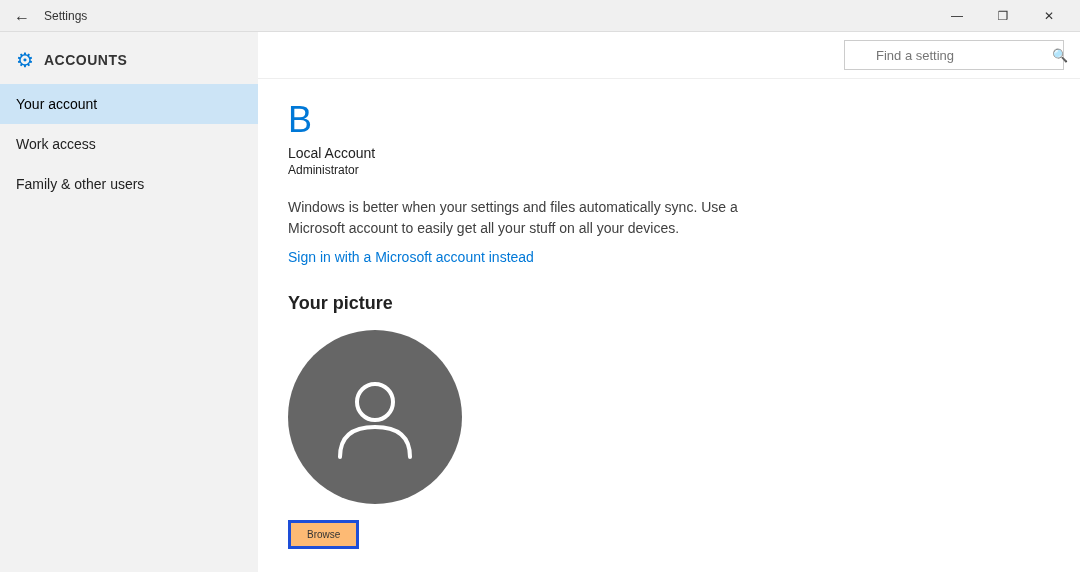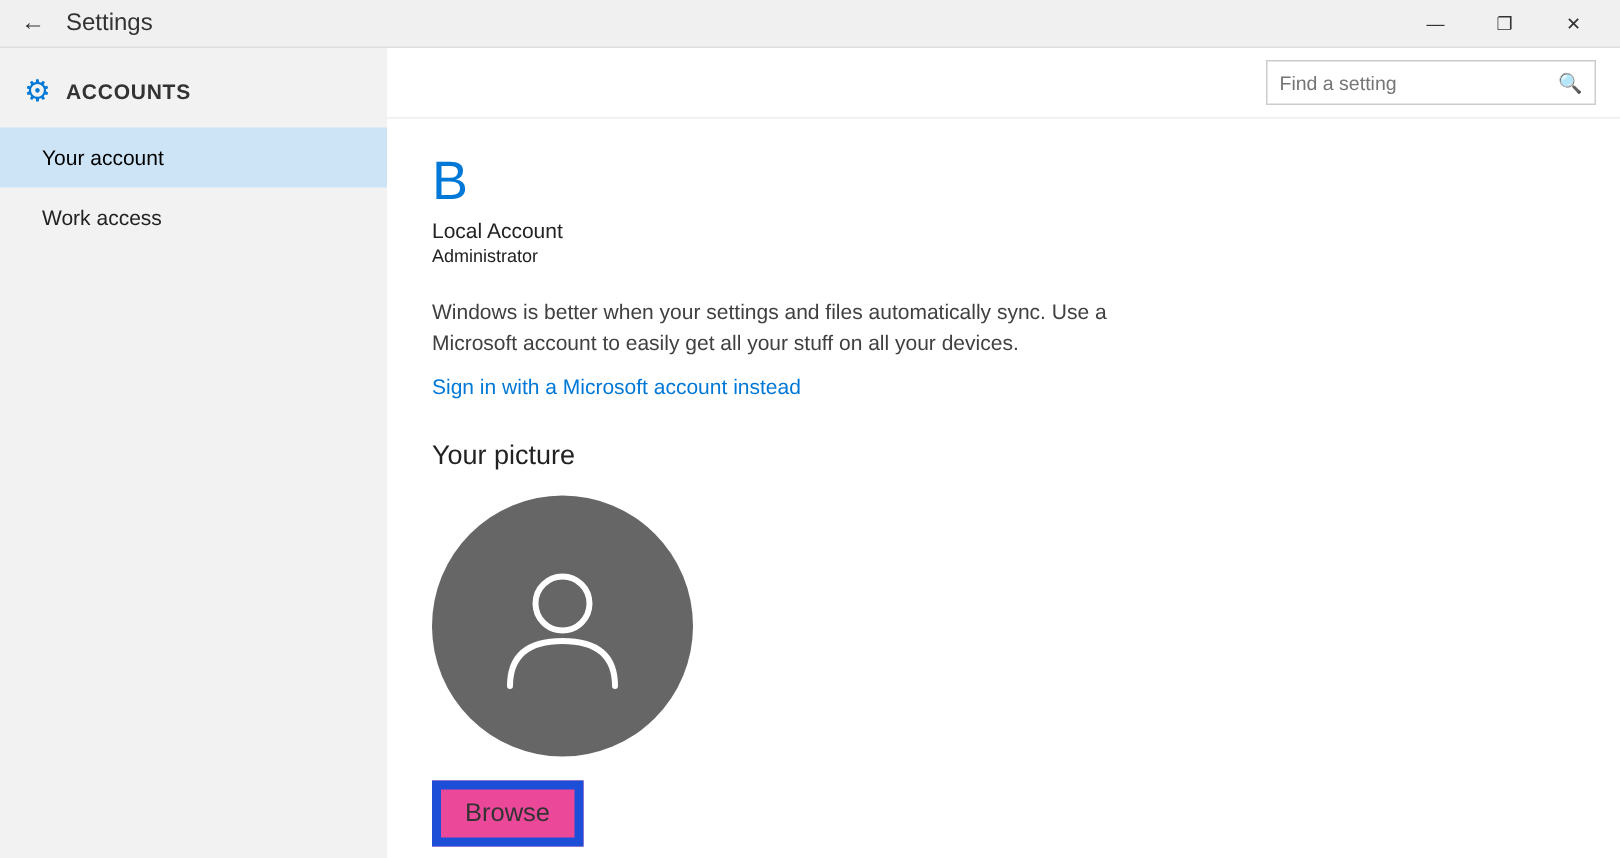--- a/index.html
+++ b/index.html
@@ -34,21 +34,21 @@
       cursor: pointer;
       font-size: 16px;
       color: #333;
       background: none;
       border: none;
       padding: 4px 6px;
       display: flex;
       align-items: center;
     }
     .title-bar-title {
-      font-size: 16px;
+      font-size: 12px;
       color: #333;
     }
     .title-bar-controls {
       display: flex;
       align-items: center;
     }
     .title-btn {
       width: 46px;
       height: 32px;
       border: none;
@@ -92,21 +92,21 @@
       font-weight: 700;
       text-transform: uppercase;
       letter-spacing: 0.5px;
       color: #333;
     }
     .sidebar-nav {
       display: flex;
       flex-direction: column;
     }
     .sidebar-item {
-      padding: 12px 28px;
+      padding: 12px 16px;
       cursor: pointer;
       font-size: 14px;
       color: #222;
       border: none;
       background: none;
       text-align: left;
       display: block;
       width: 100%;
     }
     .sidebar-item.active {
@@ -139,20 +139,21 @@
       height: 30px;
       padding: 0 8px;
     }
     .search-input {
       border: none;
       outline: none;
       flex: 1;
       font-size: 13px;
       background: transparent;
       color: #14532d;
+      margin-left: 23px;
     }
     .search-icon {
       color: #555;
       font-size: 13px;
     }
 
     
     .content-scroll {
       flex: 1;
       overflow-y: auto;
@@ -186,21 +187,21 @@
     .ms-link {
       color: #0078d7;
       text-decoration: none;
       font-size: 14px;
       cursor: pointer;
     }
 
     
     .section-title {
       font-size: 18px;
-      font-weight: 400;
+      font-weight: 700;
       color: #222;
       margin-top: 28px;
       margin-bottom: 16px;
     }
 
     .avatar-circle {
       width: 174px;
       height: 174px;
       border-radius: 50%;
       background: #666;
@@ -211,23 +212,23 @@
     }
     .avatar-person-icon {
       display: flex;
       flex-direction: column;
       align-items: center;
     }
 
     
     .browse-btn {
       padding: 6px 16px;
-      background: #ec4899;
-      border: 6px solid #1d4ed8;
-      font-size: 17px;
+      background: #fdba74;
+      border: 3px solid #1d4ed8;
+      font-size: 10px;
       color: #333;
       cursor: pointer;
       display: inline-block;
     }
 
     
     .content-scroll::-webkit-scrollbar { width: 8px; }
     .content-scroll::-webkit-scrollbar-track { background: #f0f0f0; }
     .content-scroll::-webkit-scrollbar-thumb { background: #c0c0c0; }
     .sidebar::-webkit-scrollbar { width: 6px; }
@@ -254,20 +255,21 @@
 <div class="app-body">
 
   <div class="sidebar">
     <div class="sidebar-header">
       <span class="sidebar-gear-icon">⚙</span>
       <span class="sidebar-title">ACCOUNTS</span>
     </div>
     <nav class="sidebar-nav">
       <button class="sidebar-item active">Your account</button>
       <button class="sidebar-item">Work access</button>
+      <button class="sidebar-item">Family &amp; other users</button>
     </nav>
   </div>
 
   <div class="content">
 
     <div class="content-top-bar">
       <div class="search-box">
         <input class="search-input" type="text" placeholder="Find a setting" style="">
         <span class="search-icon">🔍</span>
       </div>

